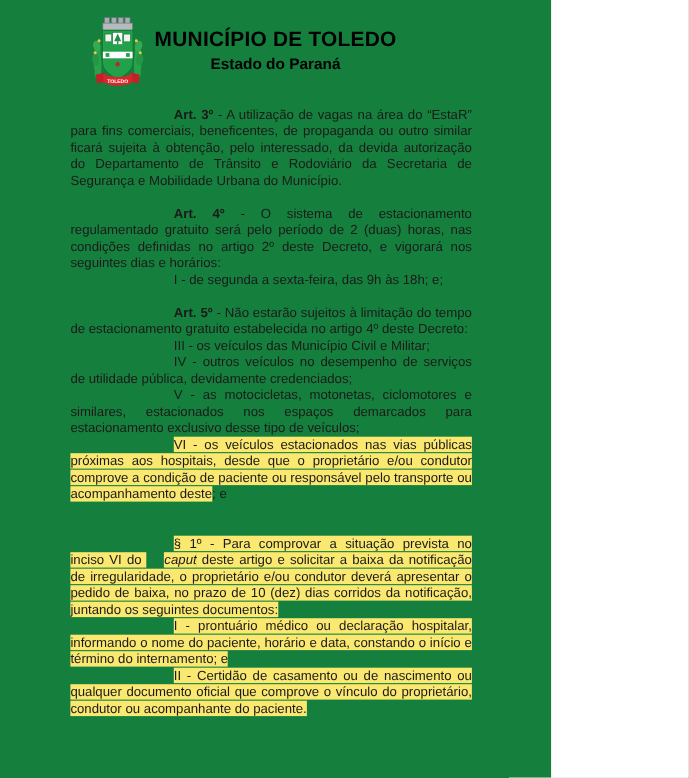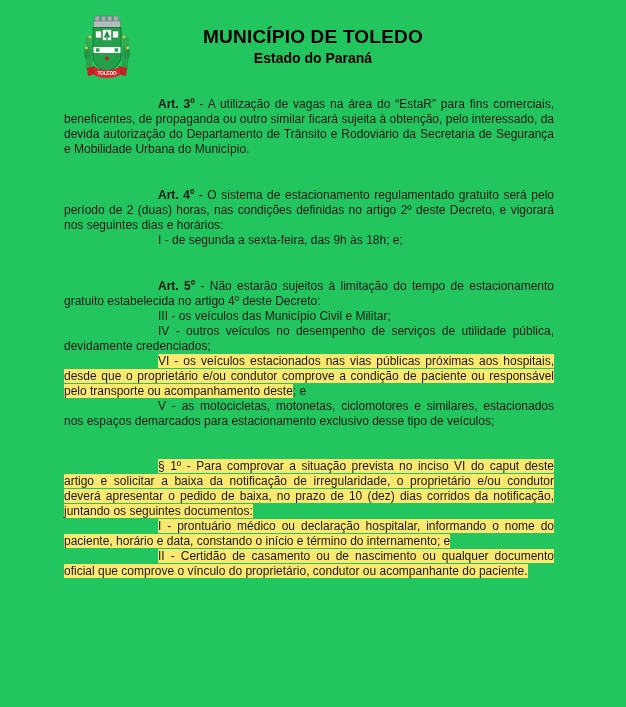--- a/index.html
+++ b/index.html
@@ -1,43 +1,43 @@
 <!DOCTYPE html>
 <html><head>
 <meta charset="utf-8">
 <style>
   html,body{margin:0;padding:0;background:#fff;}
   .page{
     position:relative;
-    width:626px;height:707px;
-    background:#22c55e;
+    width:501px;height:707px;
+    background:#15803d;
     font-family:"Liberation Sans","DejaVu Sans",sans-serif;
     color:#1a1a1a;
     overflow:hidden;
   }
   .header{position:relative;height:97px;}
   .crest{position:absolute;left:82px;top:14px;width:50px;height:74px;}
   .titles{position:absolute;left:0;top:26px;width:100%;text-align:center;}
   .title{font-size:19px;font-weight:bold;line-height:22px;letter-spacing:0.2px;color:#000;}
   .subtitle{font-size:14px;font-weight:bold;line-height:21px;color:#000;}
   .doc{
     padding:0 72px 0 64px;
     font-size:12px;
     line-height:15px;
   }
   .para{
     margin:0;
     text-align:justify;
     text-indent:94px;
   }
-  .gap1{margin-top:31px;}
+  .gap1{margin-top:15px;}
   .gap2{margin-top:30px;}
   .hl{background:#fae870;}
   .b{font-weight:bold;}
-  .i{}
+  .i{font-style:italic;margin-left:16px;}
 </style>
 </head>
 <body>
 
 <div class="page">
 
   <div class="header">
 
     <svg class="crest" viewBox="0 0 50 74">
 
@@ -95,20 +95,20 @@
     </div>
   </div>
 
   <div class="doc">
       <p class="para"><span class="b">Art. 3º</span><span> - A utilização de vagas na área do “EstaR” para fins comerciais, beneficentes, de propaganda ou outro similar ficará sujeita à obtenção, pelo interessado, da devida autorização do Departamento de Trânsito e Rodoviário da Secretaria de Segurança e Mobilidade Urbana do Município.</span></p>
       <p class="para gap1"><span class="b">Art. 4º</span><span> - O sistema de estacionamento regulamentado gratuito será pelo período de 2 (duas) horas, nas condições definidas no artigo 2º deste Decreto, e vigorará nos seguintes dias e horários:</span></p>
       <p class="para"><span>I - de segunda a sexta-feira, das 9h às 18h; e;</span></p>
       <p class="para gap1"><span class="b">Art. 5º</span><span> - Não estarão sujeitos à limitação do tempo de estacionamento gratuito estabelecida no artigo 4º deste Decreto:</span></p>
       <p class="para"><span>III - os veículos das Município Civil e Militar;</span></p>
       <p class="para"><span>IV - outros veículos no desempenho de serviços de utilidade pública, devidamente credenciados;</span></p>
+      <p class="para"><span>V - as motocicletas, motonetas, ciclomotores e similares, estacionados nos espaços demarcados para estacionamento exclusivo desse tipo de veículos;</span></p>
       <p class="para"><span class="hl">VI - os veículos estacionados nas vias públicas próximas aos hospitais, desde que o proprietário e/ou condutor comprove a condição de paciente ou responsável pelo transporte ou acompanhamento deste</span><span>; e</span></p>
-      <p class="para"><span>V - as motocicletas, motonetas, ciclomotores e similares, estacionados nos espaços demarcados para estacionamento exclusivo desse tipo de veículos;</span></p>
       <p class="para gap2"><span class="hl">§ 1º - Para comprovar a situação prevista no inciso VI do </span><span class="i hl">caput</span><span class="hl"> deste artigo e solicitar a baixa da notificação de irregularidade, o proprietário e/ou condutor deverá apresentar o pedido de baixa, no prazo de 10 (dez) dias corridos da notificação, juntando os seguintes documentos:</span></p>
       <p class="para"><span class="hl">I - prontuário médico ou declaração hospitalar, informando o nome do paciente, horário e data, constando o início e término do internamento; e</span></p>
       <p class="para"><span class="hl">II - Certidão de casamento ou de nascimento ou qualquer documento oficial que comprove o vínculo do proprietário, condutor ou acompanhante do paciente.</span></p>
     </div>
 
 </div>
 
 </body></html>

